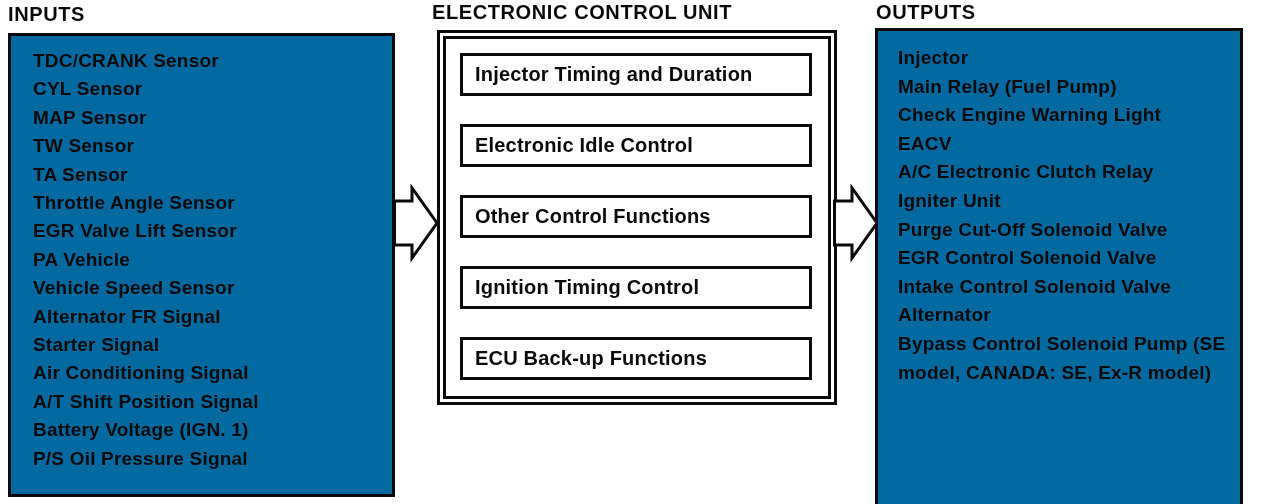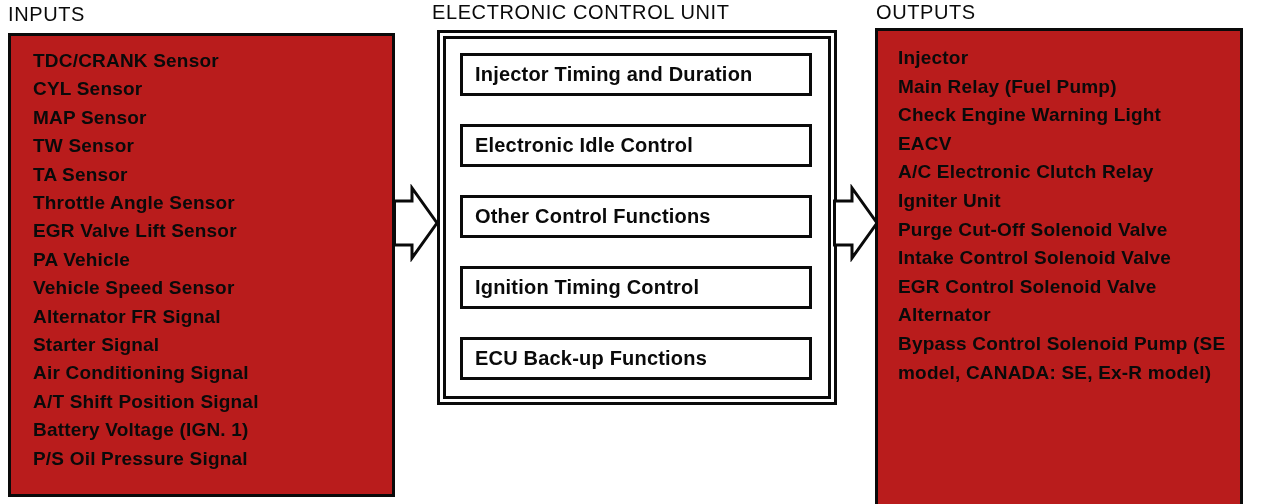--- a/index.html
+++ b/index.html
@@ -8,29 +8,29 @@
     width: 1264px;
     height: 504px;
     background: #ffffff;
     font-family: "Liberation Sans", sans-serif;
     color: #0a0a0a;
     overflow: hidden;
   }
   .col-title {
     position: absolute;
     font-size: 20px;
-    font-weight: 400;
+    font-weight: 700;
     letter-spacing: 0.6px;
     white-space: nowrap;
   }
   .panel {
     position: absolute;
     border: 3px solid #0a0a0a;
     box-sizing: border-box;
-    background: #b91c1c;
+    background: #0369a1;
   }
   .list {
     font-size: 19px;
     font-weight: 700;
     letter-spacing: 0.2px;
   }
   #inputs-box .list { padding: 11px 6px 0 22px; }
   #inputs-box .list > div { line-height: 28.4px; white-space: nowrap; }
   #outputs-box .list { padding: 13px 4px 0 20px; }
   #outputs-box .list > div { line-height: 28.6px; }
@@ -119,20 +119,20 @@
   <div class="col-title" style="left:876px; top:1px;">OUTPUTS</div>
   <div id="outputs-box" class="panel" style="left:875px; top:28px; width:368px; height:496px;">
     <div class="list">
         <div>Injector</div>
         <div>Main Relay (Fuel Pump)</div>
         <div>Check Engine Warning Light</div>
         <div>EACV</div>
         <div>A/C Electronic Clutch Relay</div>
         <div>Igniter Unit</div>
         <div>Purge Cut-Off Solenoid Valve</div>
+        <div>EGR Control Solenoid Valve</div>
         <div>Intake Control Solenoid Valve</div>
-        <div>EGR Control Solenoid Valve</div>
         <div>Alternator</div>
         <div>Bypass Control Solenoid Pump (SE model, CANADA: SE, Ex-R model)</div>
       </div>
   </div>
 
 </div>
 
 </body></html>

